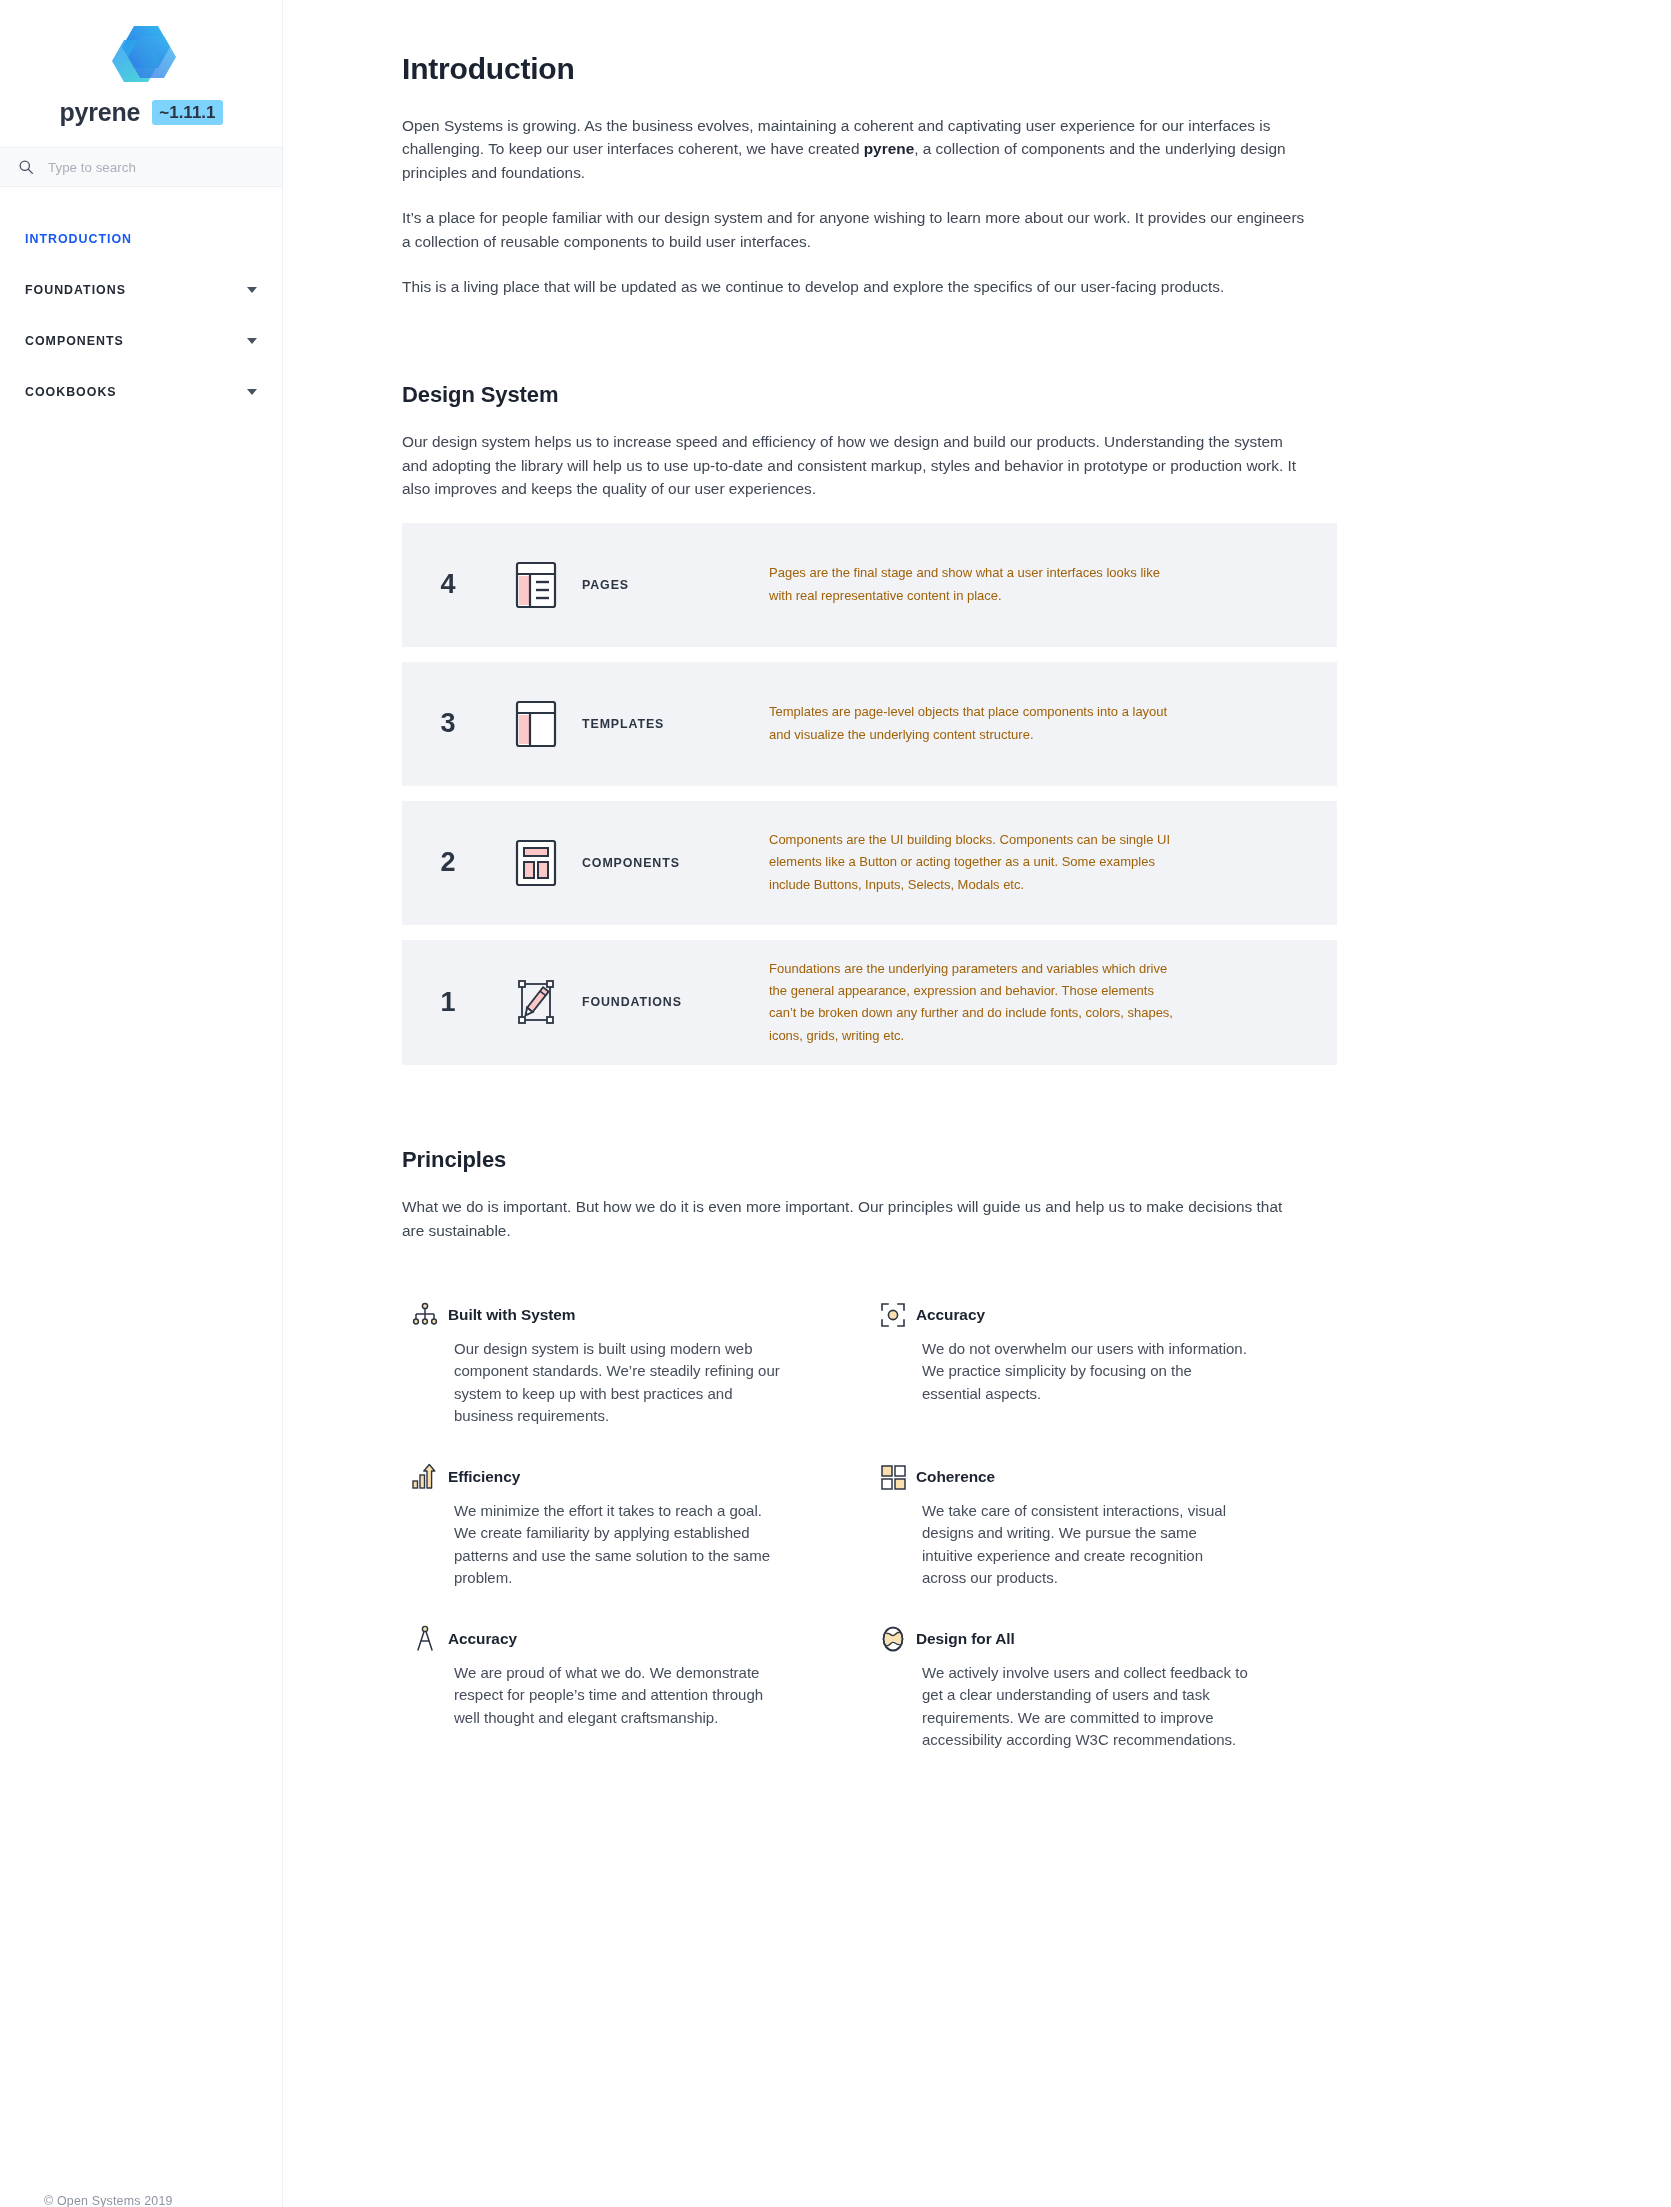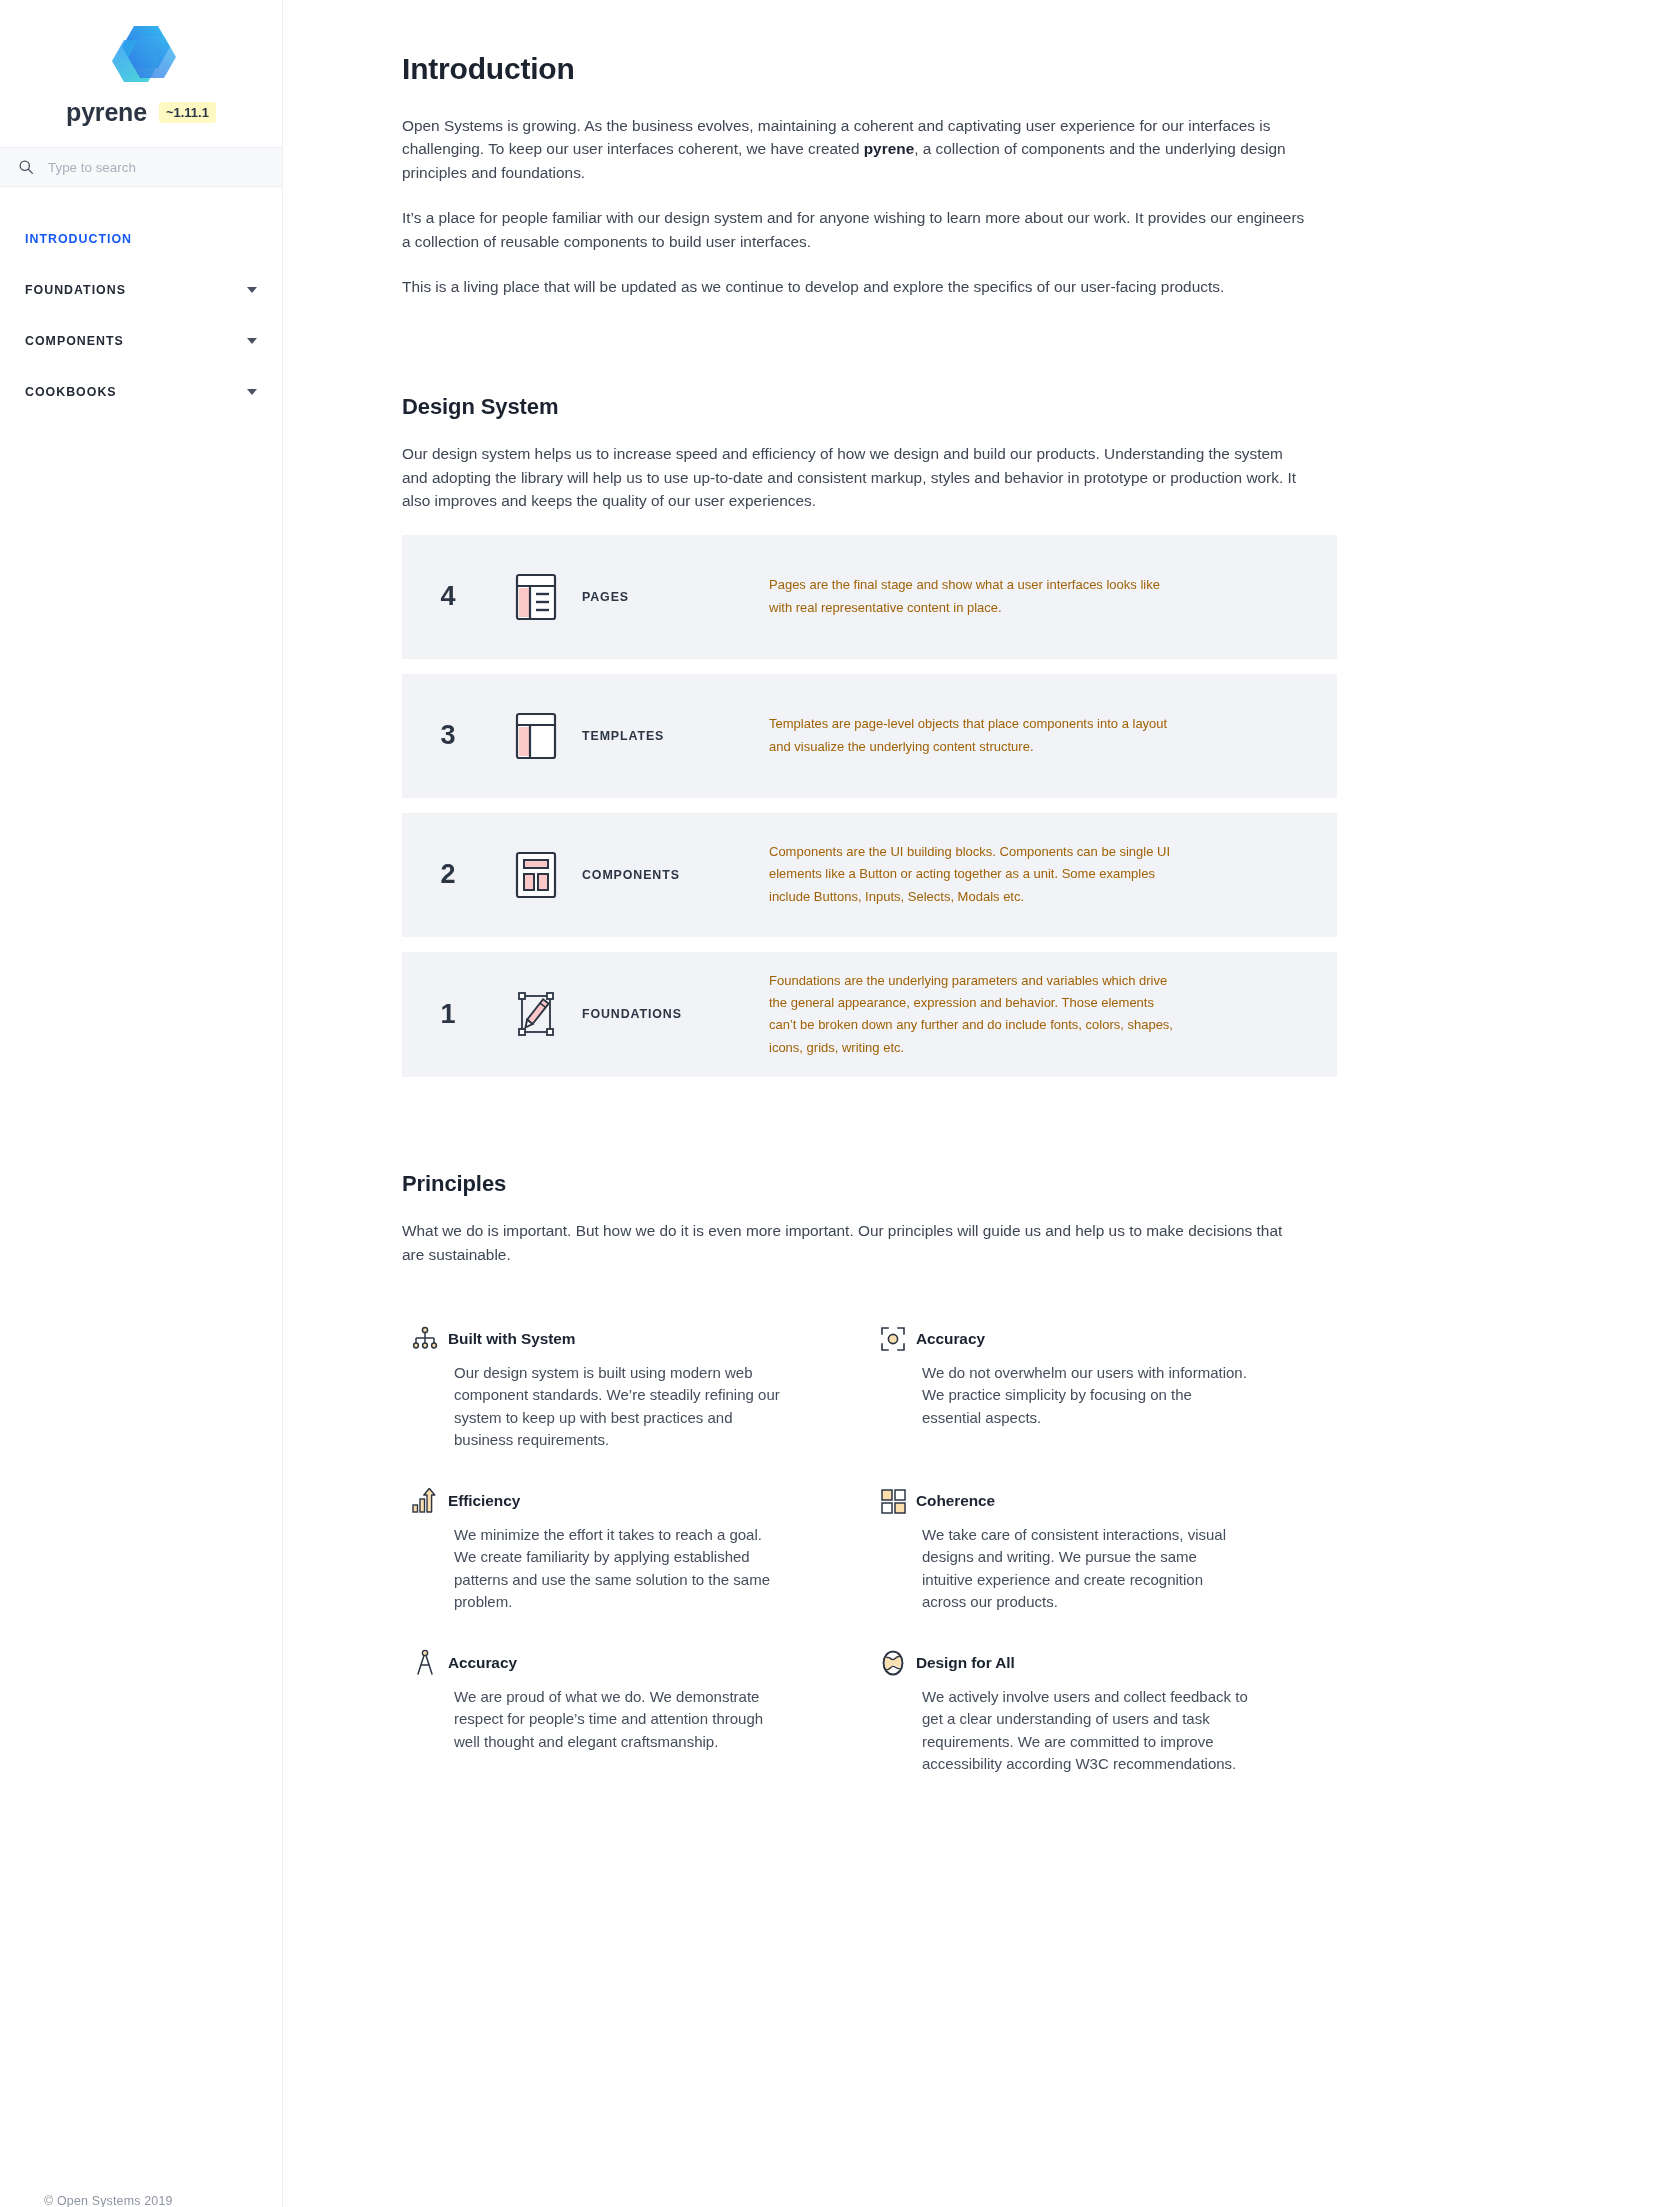--- a/index.html
+++ b/index.html
@@ -40,24 +40,24 @@
     margin-top: 4px;
   }
   .brand-name {
     font-size: 25px;
     font-weight: bold;
     letter-spacing: -0.2px;
     color: #2c3544;
     font-family: "Liberation Sans", sans-serif;
   }
   .brand-version {
-    font-size: 13px;
+    font-size: 17px;
     font-weight: bold;
     color: #2c3544;
-    background: #fef9c3;
+    background: #7dd3fc;
     border-radius: 3px;
     padding: 4px 7px;
     line-height: 1;
   }
   .search-bar {
     height: 40px;
     background: #f8f9fb;
     border-top: 1px solid #eceff3;
     border-bottom: 1px solid #eceff3;
     display: flex;
@@ -111,21 +111,21 @@
   h1.section-title {
     font-size: 30px;
     font-weight: bold;
     letter-spacing: -0.2px;
     margin: 0 0 28px 0;
     color: #1b2230;
   }
   h2.section-title {
     font-size: 22px;
     font-weight: bold;
-    margin: 16px 0 22px 0;
+    margin: 4px 0 22px 0;
     color: #1b2230;
     letter-spacing: -0.1px;
   }
   p.body {
     font-size: 15.4px;
     line-height: 1.52;
     color: #3f4754;
     margin: 0 0 22px 0;
     max-width: 905px;
   }

